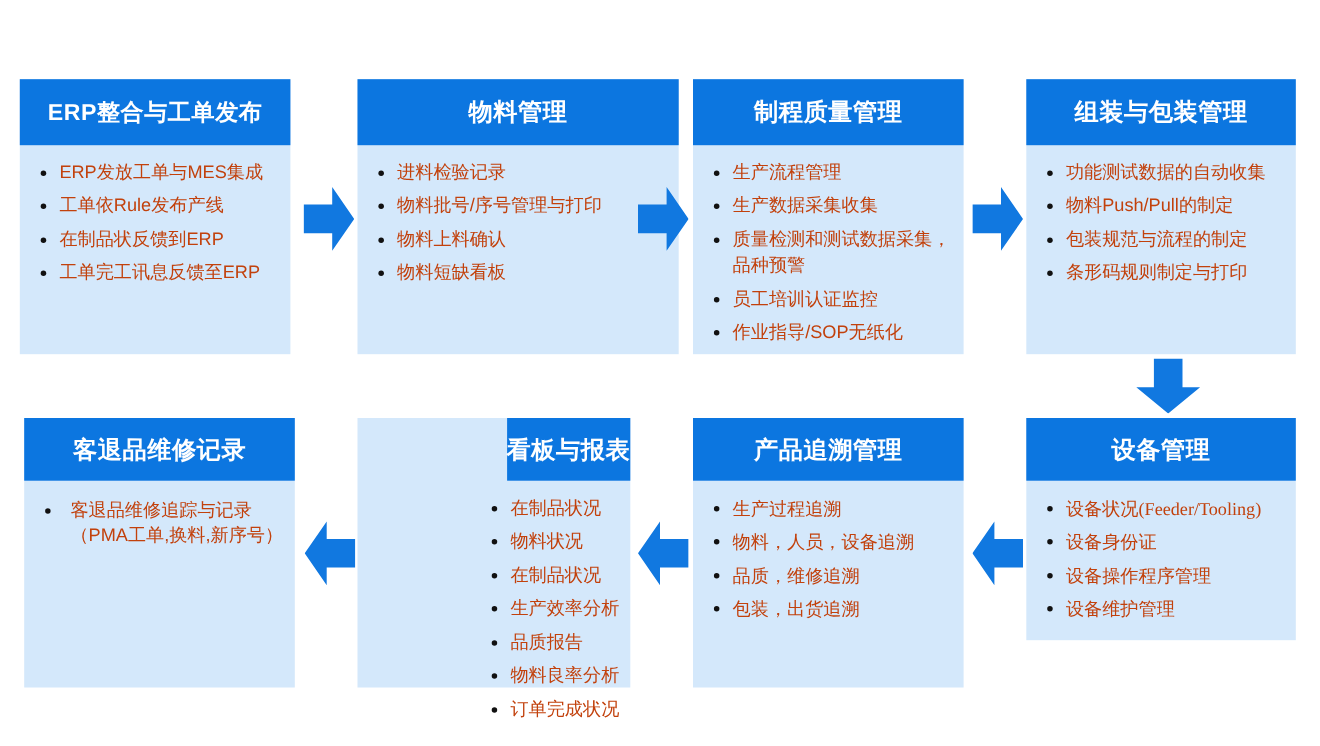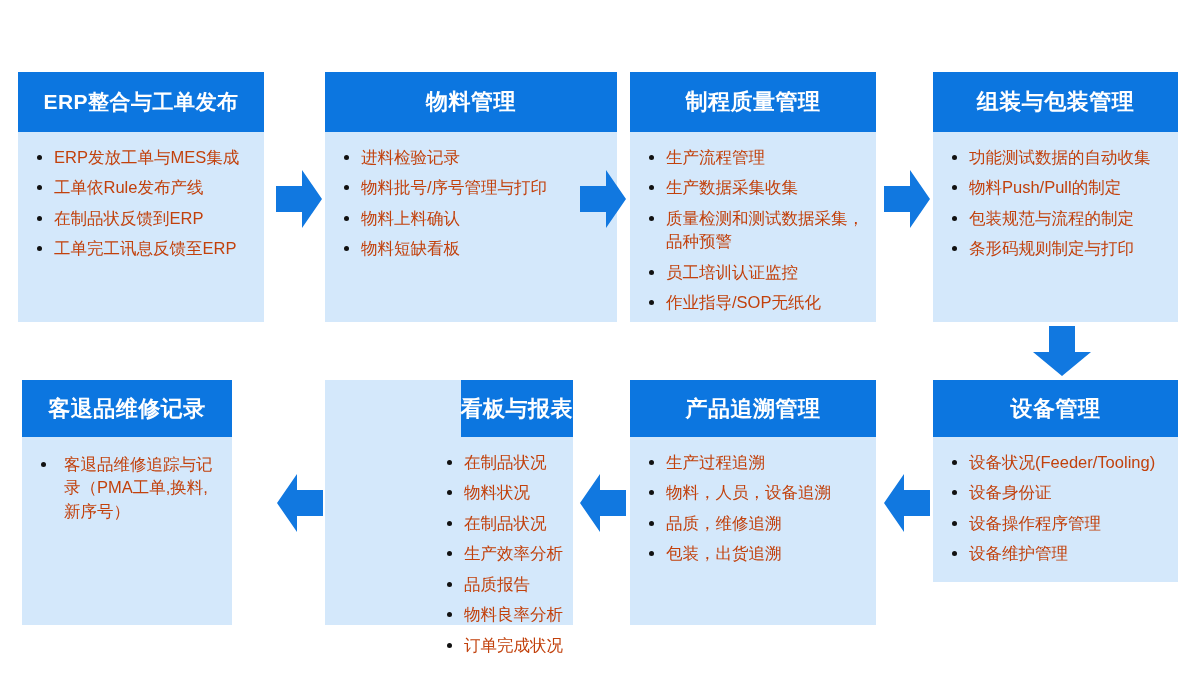--- a/index.html
+++ b/index.html
@@ -68,21 +68,21 @@
     left: 5px;
     top: 9px;
     width: 5px;
     height: 5px;
     border-radius: 50%;
     background: #111111;
   }
 
   
   .dense > li { margin-bottom: 6px; }
-  .loose > li { margin-bottom: 11px; }
+  .loose > li { margin-bottom: 11px; font-family: Liberation Serif, serif; }
 
   .arrow {
     position: absolute;
   }
   .arrow svg { display: block; }
 </style>
 </head>
 <body>
 
 <div id="canvas">
@@ -153,21 +153,21 @@
       </ul>
     </div>
   </div>
 
   <div class="arrow" style="left:1031px; top:326px; width:62px; height:50px;">
     <svg width="62" height="50" viewBox="0 0 62 50">
       <polygon points="18,0 44,0 44,26 60,26 31,50 2,26 18,26" fill="#1178e0"></polygon>
     </svg>
   </div>
 
-  <div class="card" style="left:22px; top:380px; width:210px; height:245px;justify-content:center;">
+  <div class="card" style="left:22px; top:380px; width:246px; height:245px;justify-content:center;">
     <div class="card-header" style="height:57px;">客退品维修记录</div>
     <div class="card-body" style="padding-top:16px;">
       <ul class="bullets">
         <li style="padding-left:28px;">客退品维修追踪与记录（PMA工单,换料,新序号）</li>
       </ul>
     </div>
   </div>
 
   <div class="arrow" style="left:277px; top:472px; width:46px; height:62px;">
     <svg width="46" height="62" viewBox="0 0 46 62">

